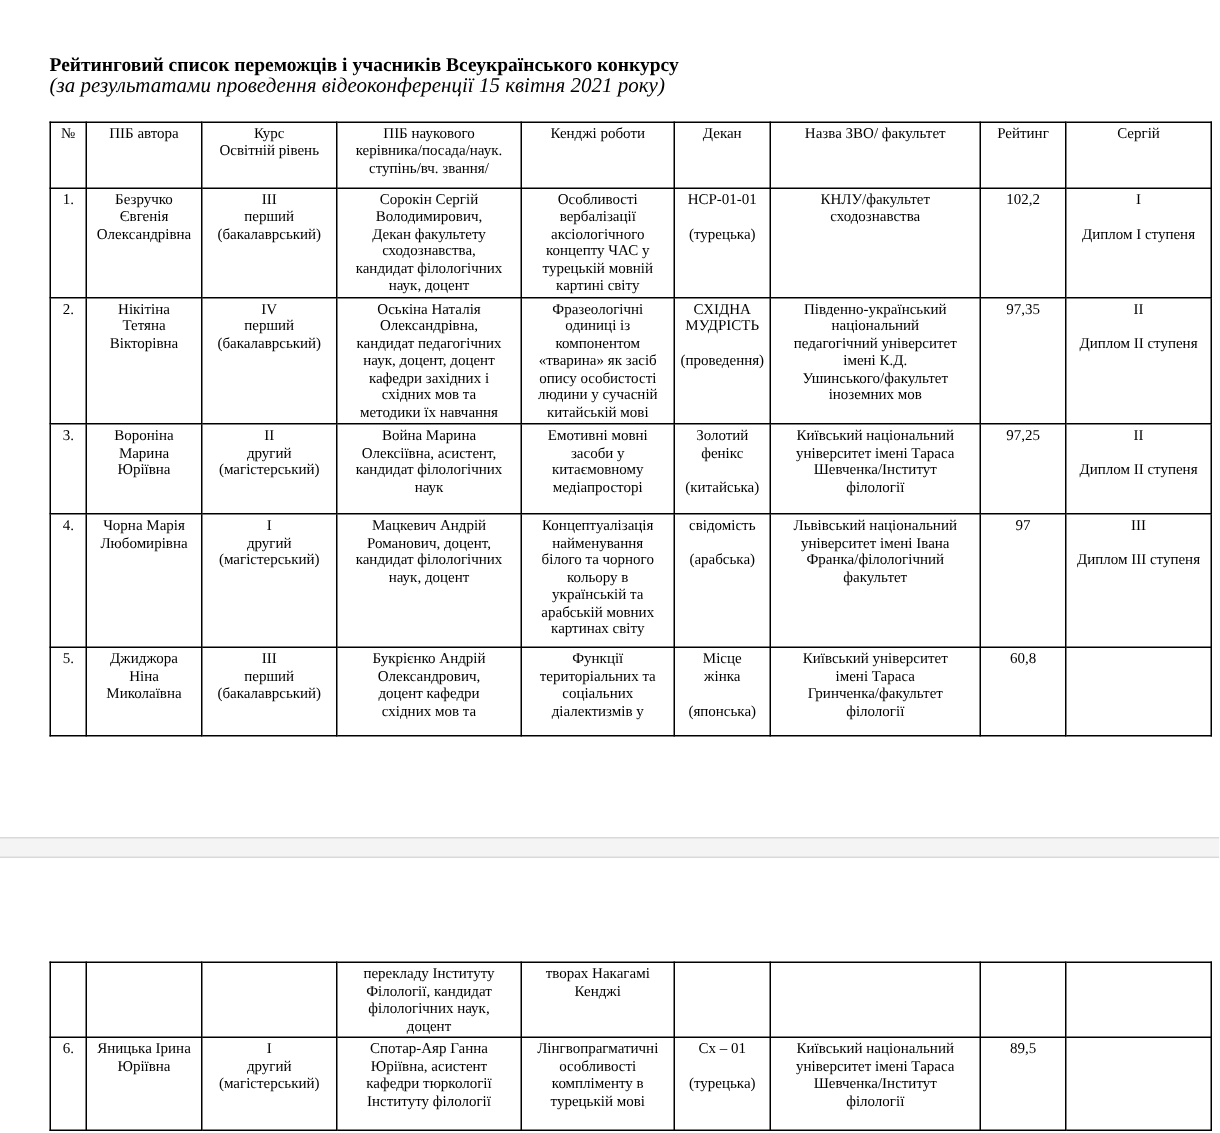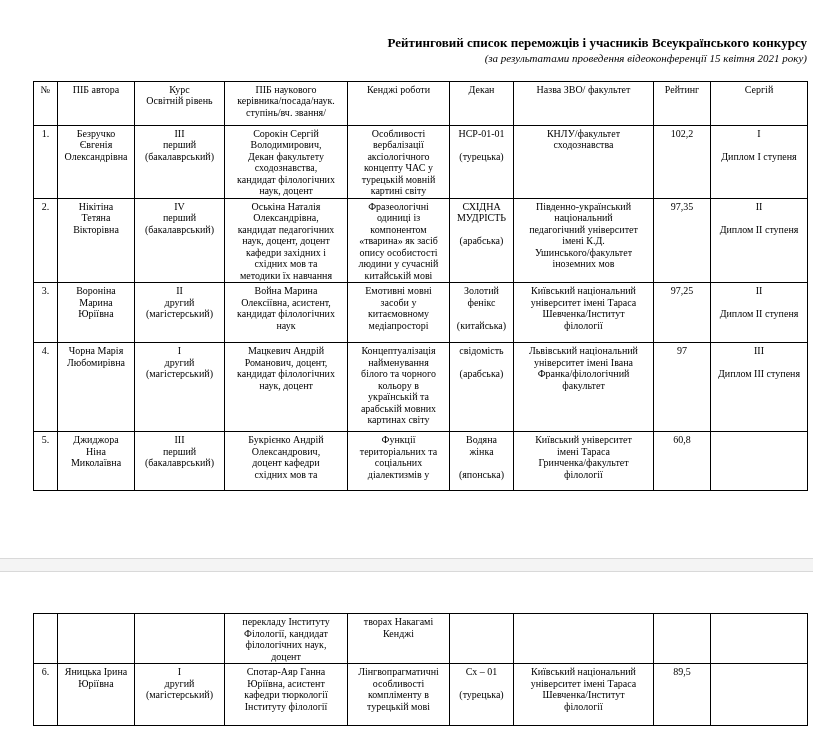--- a/index.html
+++ b/index.html
@@ -7,23 +7,23 @@
     width: 813px;
     background: #ffffff;
     font-family: "Liberation Serif", "DejaVu Serif", serif;
     color: #000000;
   }
   .viewport { width: 813px; height: 755px; overflow: hidden; position: relative; background:#fff; }
 
   
   .page { background: #ffffff; }
   .page1 { height: 558px; padding-top: 36px; }
-  .title-block { width: 774px; margin-left: 33px; text-align: right; }
+  .title-block { width: 774px; margin-left: 33px; text-align: left; }
   .title-line { font-weight: bold; font-size: 13px; line-height: 14.5px; white-space: pre-line; }
-  .title-sub { font-style: italic; font-weight: normal; font-size: 11px; line-height: 14px; }
+  .title-sub { font-style: italic; font-weight: normal; font-size: 14px; line-height: 14px; }
 
   
   table.results {
     border-collapse: collapse;
     table-layout: fixed;
     width: 774px;
     margin-left: 33px;
   }
   table.results td, table.results th {
     border: 1px solid #000000;
@@ -58,21 +58,21 @@
   
   .page-separator {
     height: 14px;
     background: #f4f4f4;
     border-top: 1px solid #d9d9d9;
     border-bottom: 1px solid #d9d9d9;
   }
 
   
   .page2 { height: 183px; }
-  .t2 { margin-top: 41px; }
+  .t2 { margin-top: 69px; }
   tr.spill { height: 50px; }
   tr.r6    { height: 62px; }
 </style>
 </head>
 <body>
 
 <div class="viewport">
 
   <div class="page page1">
 
@@ -156,21 +156,21 @@
         <td>Фразеологічні
 одиниці із
 компонентом
 «тварина» як засіб
 опису особистості
 людини у сучасній
 китайській мові</td>
         <td>СХІДНА
 МУДРІСТЬ
 
-(арабська)</td>
+(проведення)</td>
         <td>Південно-український
 національний
 педагогічний університет
 імені К.Д.
 Ушинського/факультет
 іноземних мов</td>
         <td>97,35</td>
         <td>II
 
 Диплом II ступеня</td>
@@ -243,21 +243,21 @@
 перший
 (бакалаврський)</td>
         <td>Букрієнко Андрій
 Олександрович,
 доцент кафедри
 східних мов та</td>
         <td>Функції
 територіальних та
 соціальних
 діалектизмів у</td>
-        <td>Водяна
+        <td>Місце
 жінка
 
 (японська)</td>
         <td>Київський університет
 імені Тараса
 Гринченка/факультет
 філології</td>
         <td>60,8</td>
         <td></td>
       </tr>

